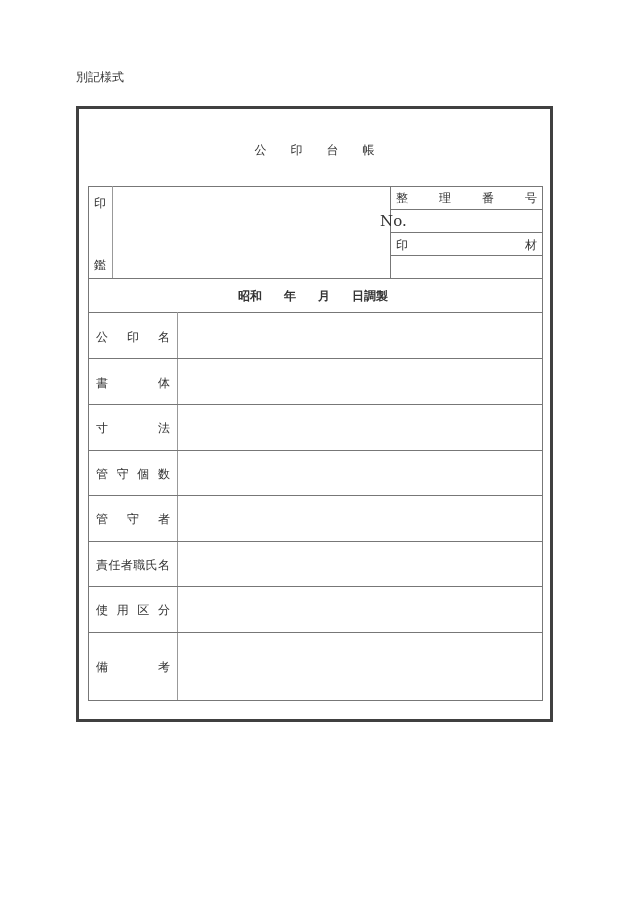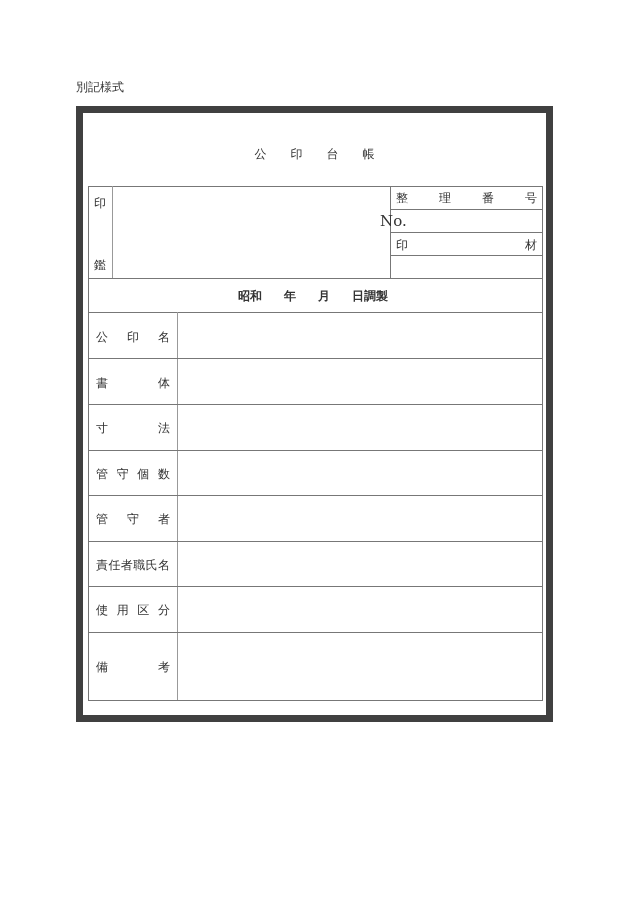--- a/index.html
+++ b/index.html
@@ -1,18 +1,18 @@
 <!DOCTYPE html>
 <html><head>
 <meta charset="utf-8">
 <style>
   html, body { margin:0; padding:0; }
   body { width:630px; height:915px; background:#ffffff; position:relative; font-family:"DejaVu Serif","Liberation Serif",serif; color:#333; overflow:hidden; }
-  .caption { position:absolute; left:76px; top:79px; font-size:12px; letter-spacing:0px; }
-  .outer { position:absolute; left:76px; top:106px; width:477px; height:616px; border:7px solid #404040; box-sizing:border-box; }
+  .caption { position:absolute; left:76px; top:69px; font-size:12px; letter-spacing:0px; }
+  .outer { position:absolute; left:76px; top:106px; width:477px; height:616px; border:3px solid #404040; box-sizing:border-box; }
   .title { position:absolute; left:0; width:100%; top:33px; text-align:center; font-size:12px; }
   .title span { display:inline-block; width:36px; text-align:center; }
   .ln { position:absolute; background:#777; }
   .txt { position:absolute; font-size:12px; line-height:14px; white-space:nowrap; }
   .lbl { position:absolute; left:96px; width:74px; font-size:12px; display:flex; justify-content:space-between; }
 </style>
 </head>
 <body>
 
 <div class="caption">別記様式</div>

